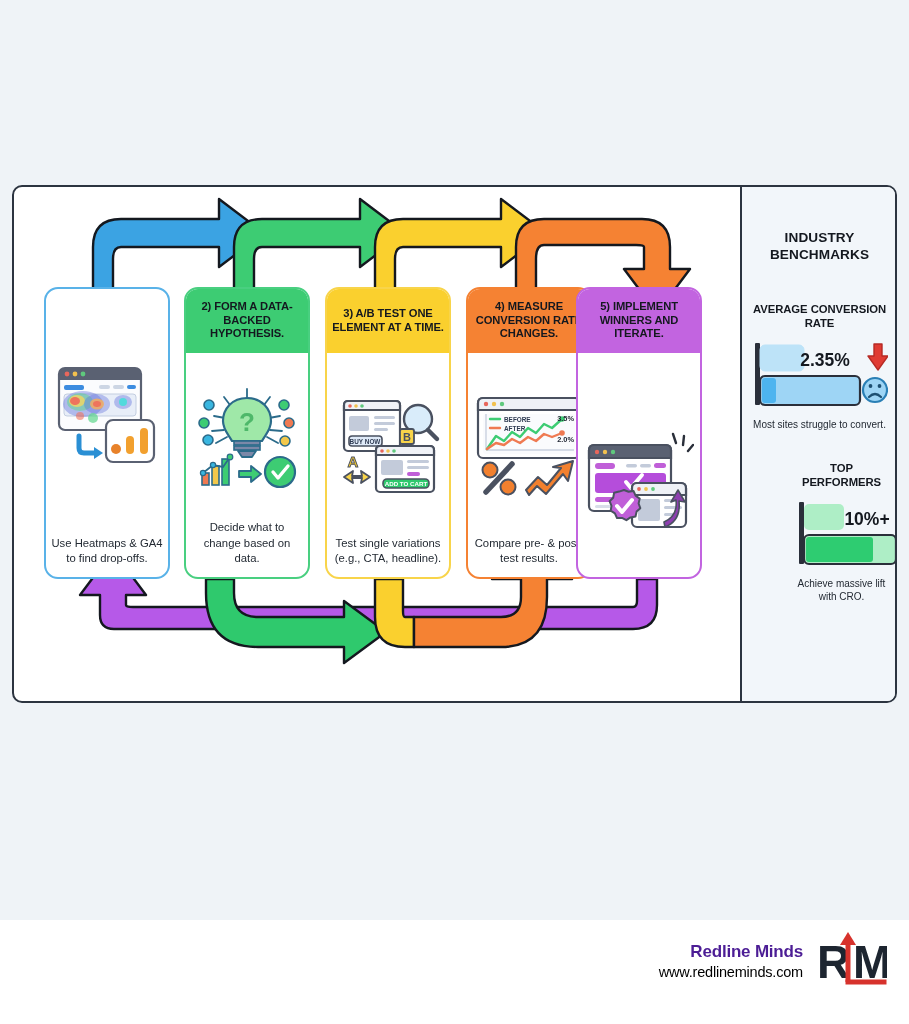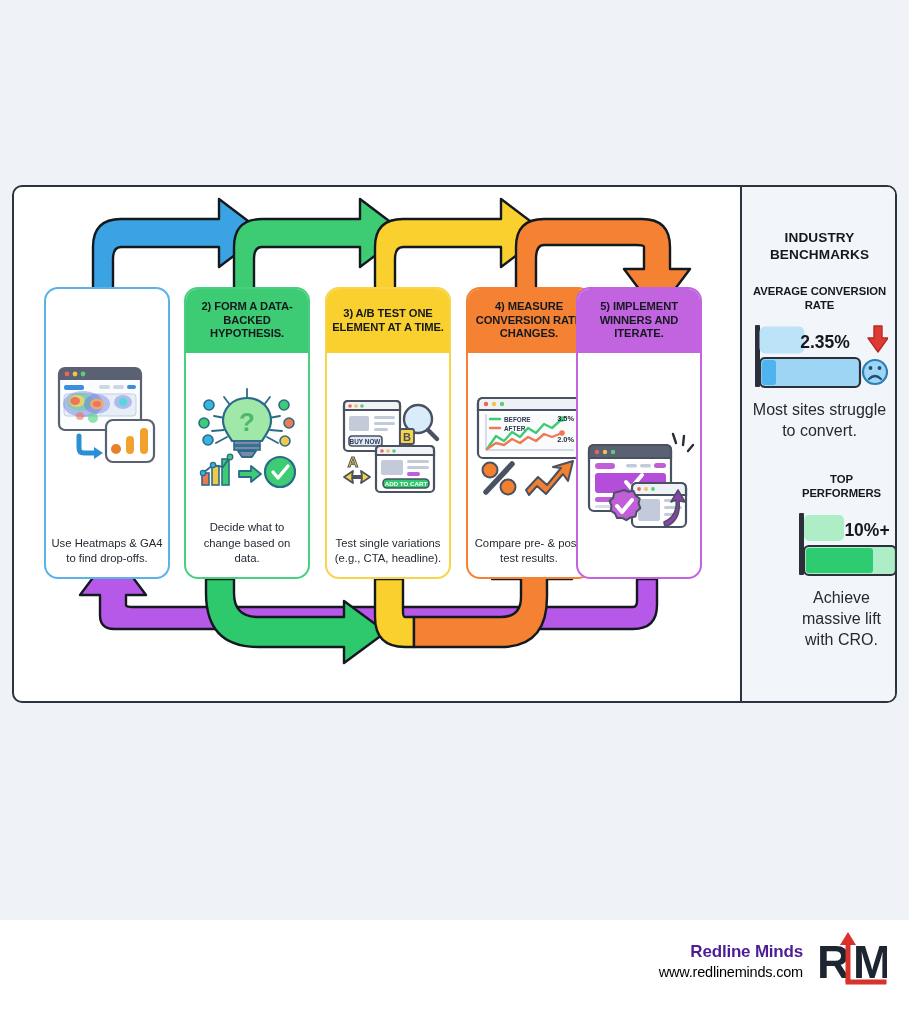--- a/index.html
+++ b/index.html
@@ -117,33 +117,33 @@
     text-align: center;
     z-index: 6;
   }
   #bench-title {
     font-weight: bold;
     font-size: 13.6px;
     line-height: 1.27;
     color: #14181f;
     letter-spacing: 0.1px;
   }
-  .bench-block { margin-top: 20px; }
+  .bench-block { margin-top: 38px; }
   #bench-block-2 { margin-top: 30px; margin-left: 44px; }
   .bench-sub {
     font-weight: bold;
     font-size: 11.3px;
     line-height: 1.26;
     color: #14181f;
     letter-spacing: -0.05px;
   }
   .bench-graphic { margin-top: 9px; position: relative; height: 72px; }
   .bench-caption {
     margin-top: 7px;
-    font-size: 16px;
+    font-size: 10px;
     line-height: 1.3;
     color: #232a33;
   }
 
   
   #footer {
     position: absolute;
     right: 22px; top: 930px;
     display: flex; align-items: center; gap: 12px;
   }

